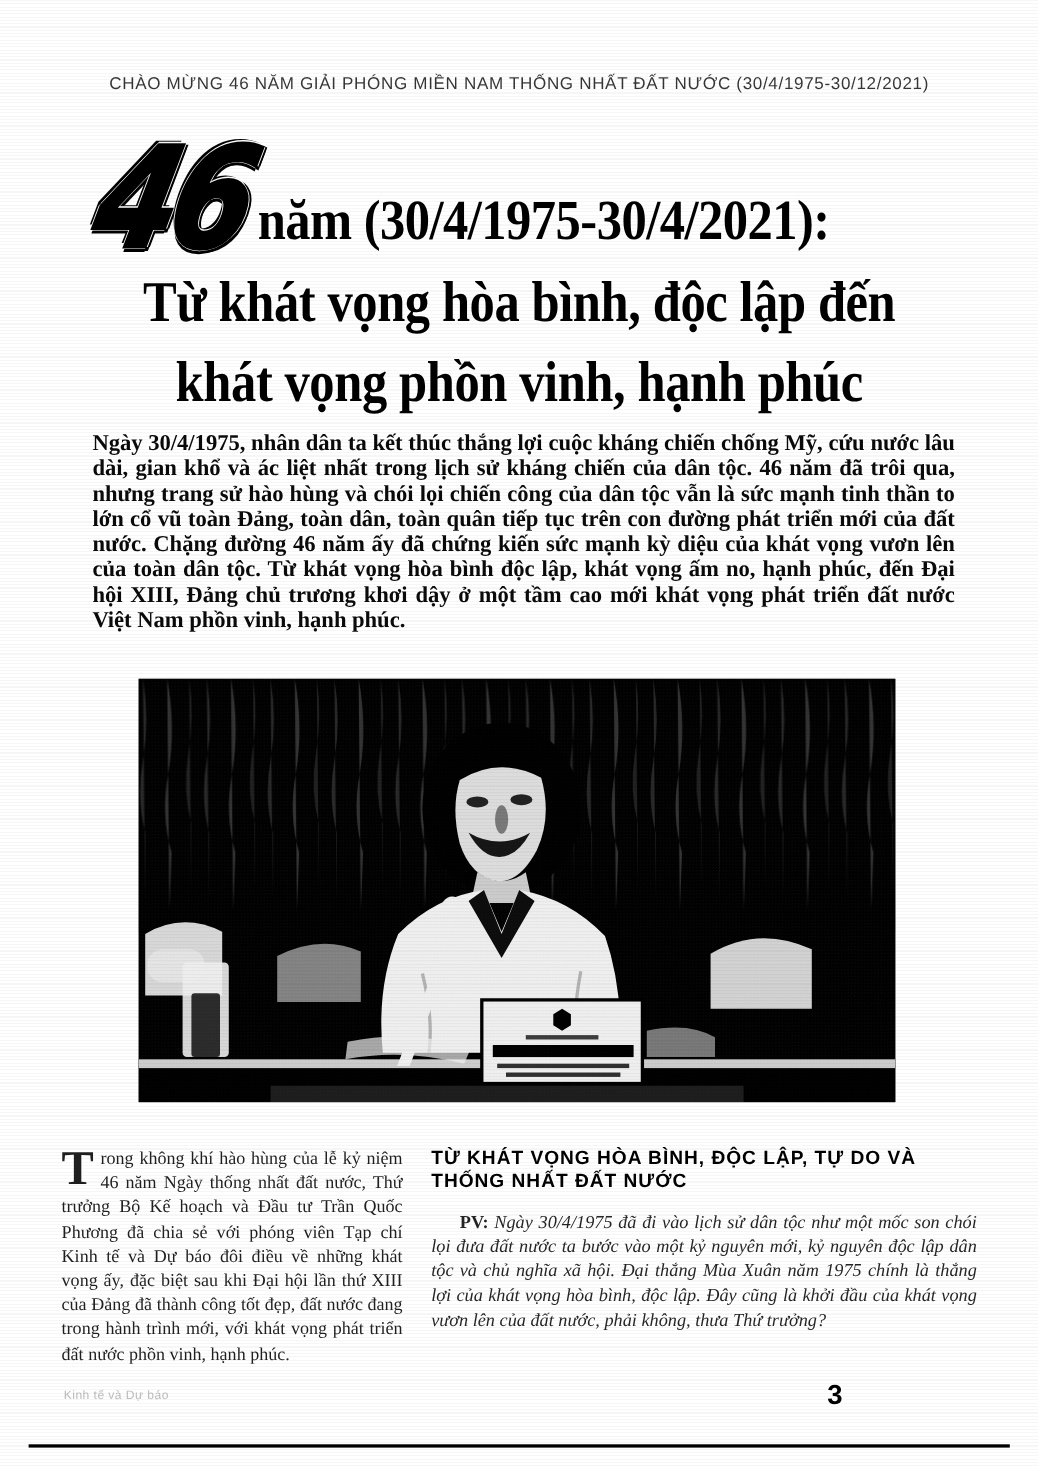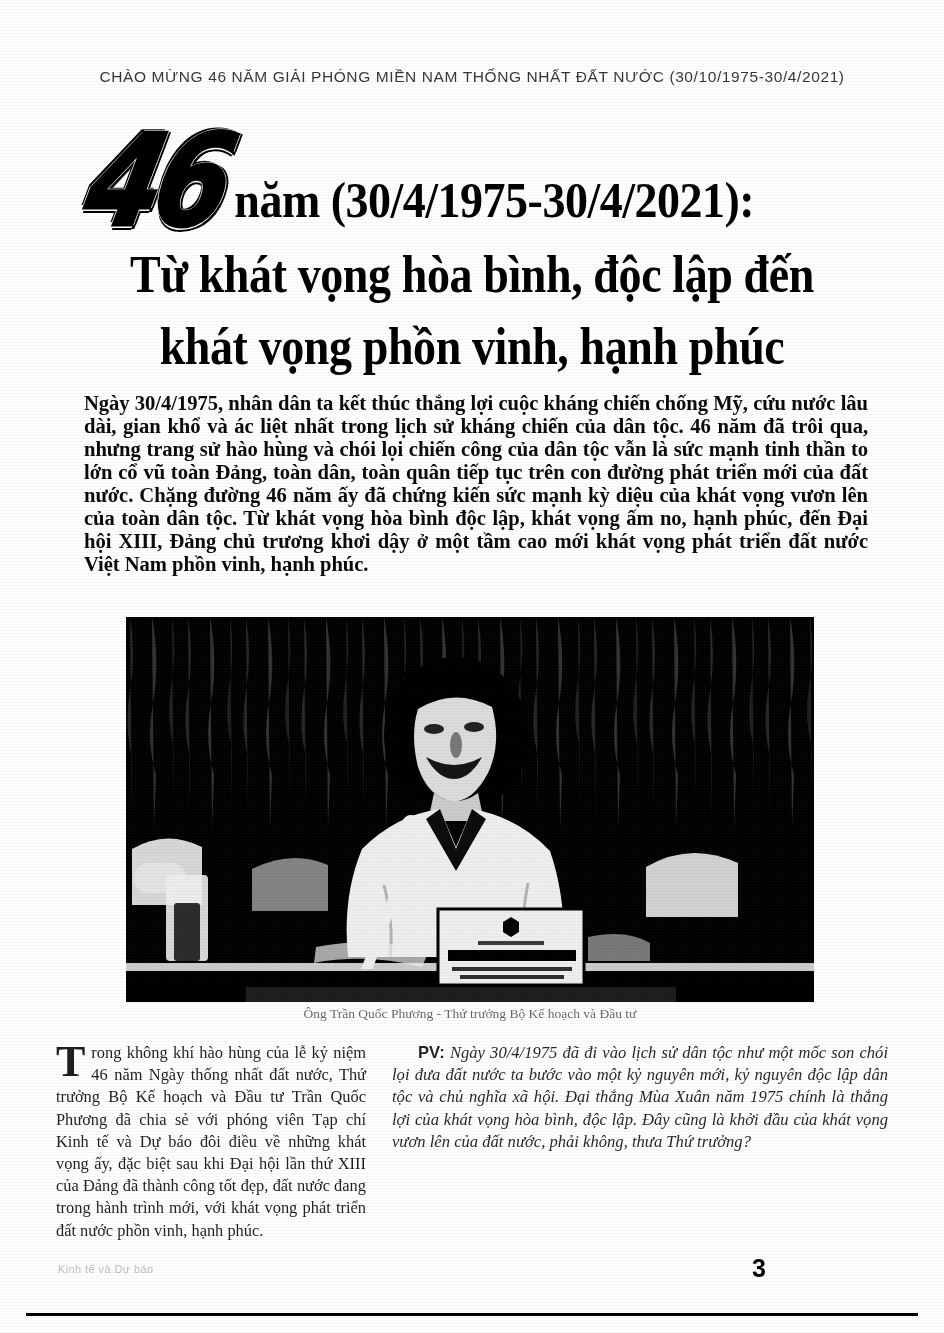--- a/index.html
+++ b/index.html
@@ -194,21 +194,21 @@
     font-style: italic;
     font-size: 16.6px;
     line-height: 22.2px;
     text-align: justify;
     color: #0d0d0d;
     opacity: 0.9;
   }
   .qa-text .pv-label {
     font-weight: 700;
     font-style: normal;
-    font-family: Liberation Sans, sans-serif;
+    font-family: Liberation Serif, serif;
   }
   .qa-indent { text-indent: 26px; }
 
   
   .footer-journal {
     position: absolute;
     left: 58px;
     top: 1263px;
     font-family: Liberation Sans, sans-serif;
     font-size: 11px;
@@ -242,21 +242,21 @@
     opacity: 0.035;
     background:
       repeating-linear-gradient(0deg, #000 0 1px, transparent 1px 3px);
   }
 </style>
 </head>
 <body>
 
 <div class="page">
 
-  <div class="running-head">CHÀO MỪNG 46 NĂM GIẢI PHÓNG MIỀN NAM THỐNG NHẤT ĐẤT NƯỚC (30/10/1975-30/4/2021)</div>
+  <div class="running-head">CHÀO MỪNG 46 NĂM GIẢI PHÓNG MIỀN NAM THỐNG NHẤT ĐẤT NƯỚC (30/4/1975-30/12/2021)</div>
 
   <div class="headline-block">
     <div class="headline-line1">
       <span class="big-number">46</span>
       <span class="headline-rest">năm (30/4/1975-30/4/2021):</span>
     </div>
     <div class="headline-line2">Từ khát vọng hòa bình, độc lập đến</div>
     <div class="headline-line3">khát vọng phồn vinh, hạnh phúc</div>
   </div>
 
@@ -330,31 +330,31 @@
         </g>
 
         <path d="M190 330 q60 -12 112 6 l-6 14 q-56 -14 -108 -4 Z" fill="#ffffff" opacity="0.7"></path>
         <path d="M462 320 q38 -8 62 6 l0 18 l-62 0 Z" fill="#ffffff" opacity="0.5"></path>
 
         <rect x="0" y="0" width="688" height="385" fill="url(#grain)" opacity="0.07"></rect>
       </g>
     </svg>
   </div>
 
-  <div class="photo-caption">Ông Trần Quốc Phương - Thứ trưởng Bộ Kế hoạch và Đầu tư</div>
 
   <div class="columns">
 
     <div class="col-left">
       <div class="body-text">
         <span class="dropcap">T</span><span>rong không khí hào hùng của lễ kỷ niệm 46 năm Ngày thống nhất đất nước, Thứ trưởng Bộ Kế hoạch và Đầu tư Trần Quốc Phương đã chia sẻ với phóng viên Tạp chí Kinh tế và Dự báo đôi điều về những khát vọng ấy, đặc biệt sau khi Đại hội lần thứ XIII của Đảng đã thành công tốt đẹp, đất nước đang trong hành trình mới, với khát vọng phát triển đất nước phồn vinh, hạnh phúc.</span>
       </div>
     </div>
 
     <div class="col-right">
+      <div class="section-head">TỪ KHÁT VỌNG HÒA BÌNH, ĐỘC LẬP, TỰ DO VÀ THỐNG NHẤT ĐẤT NƯỚC</div>
       <div class="qa-text qa-indent">
         <span class="pv-label">PV:</span>
         <span>Ngày 30/4/1975 đã đi vào lịch sử dân tộc như một mốc son chói lọi đưa đất nước ta bước vào một kỷ nguyên mới, kỷ nguyên độc lập dân tộc và chủ nghĩa xã hội. Đại thắng Mùa Xuân năm 1975 chính là thắng lợi của khát vọng hòa bình, độc lập. Đây cũng là khởi đầu của khát vọng vươn lên của đất nước, phải không, thưa Thứ trưởng?</span>
       </div>
     </div>
   </div>
 
   <div class="footer-journal">Kinh tế và Dự báo</div>
   <div class="footer-pagenum">3</div>
   <div class="footer-rule"></div>

